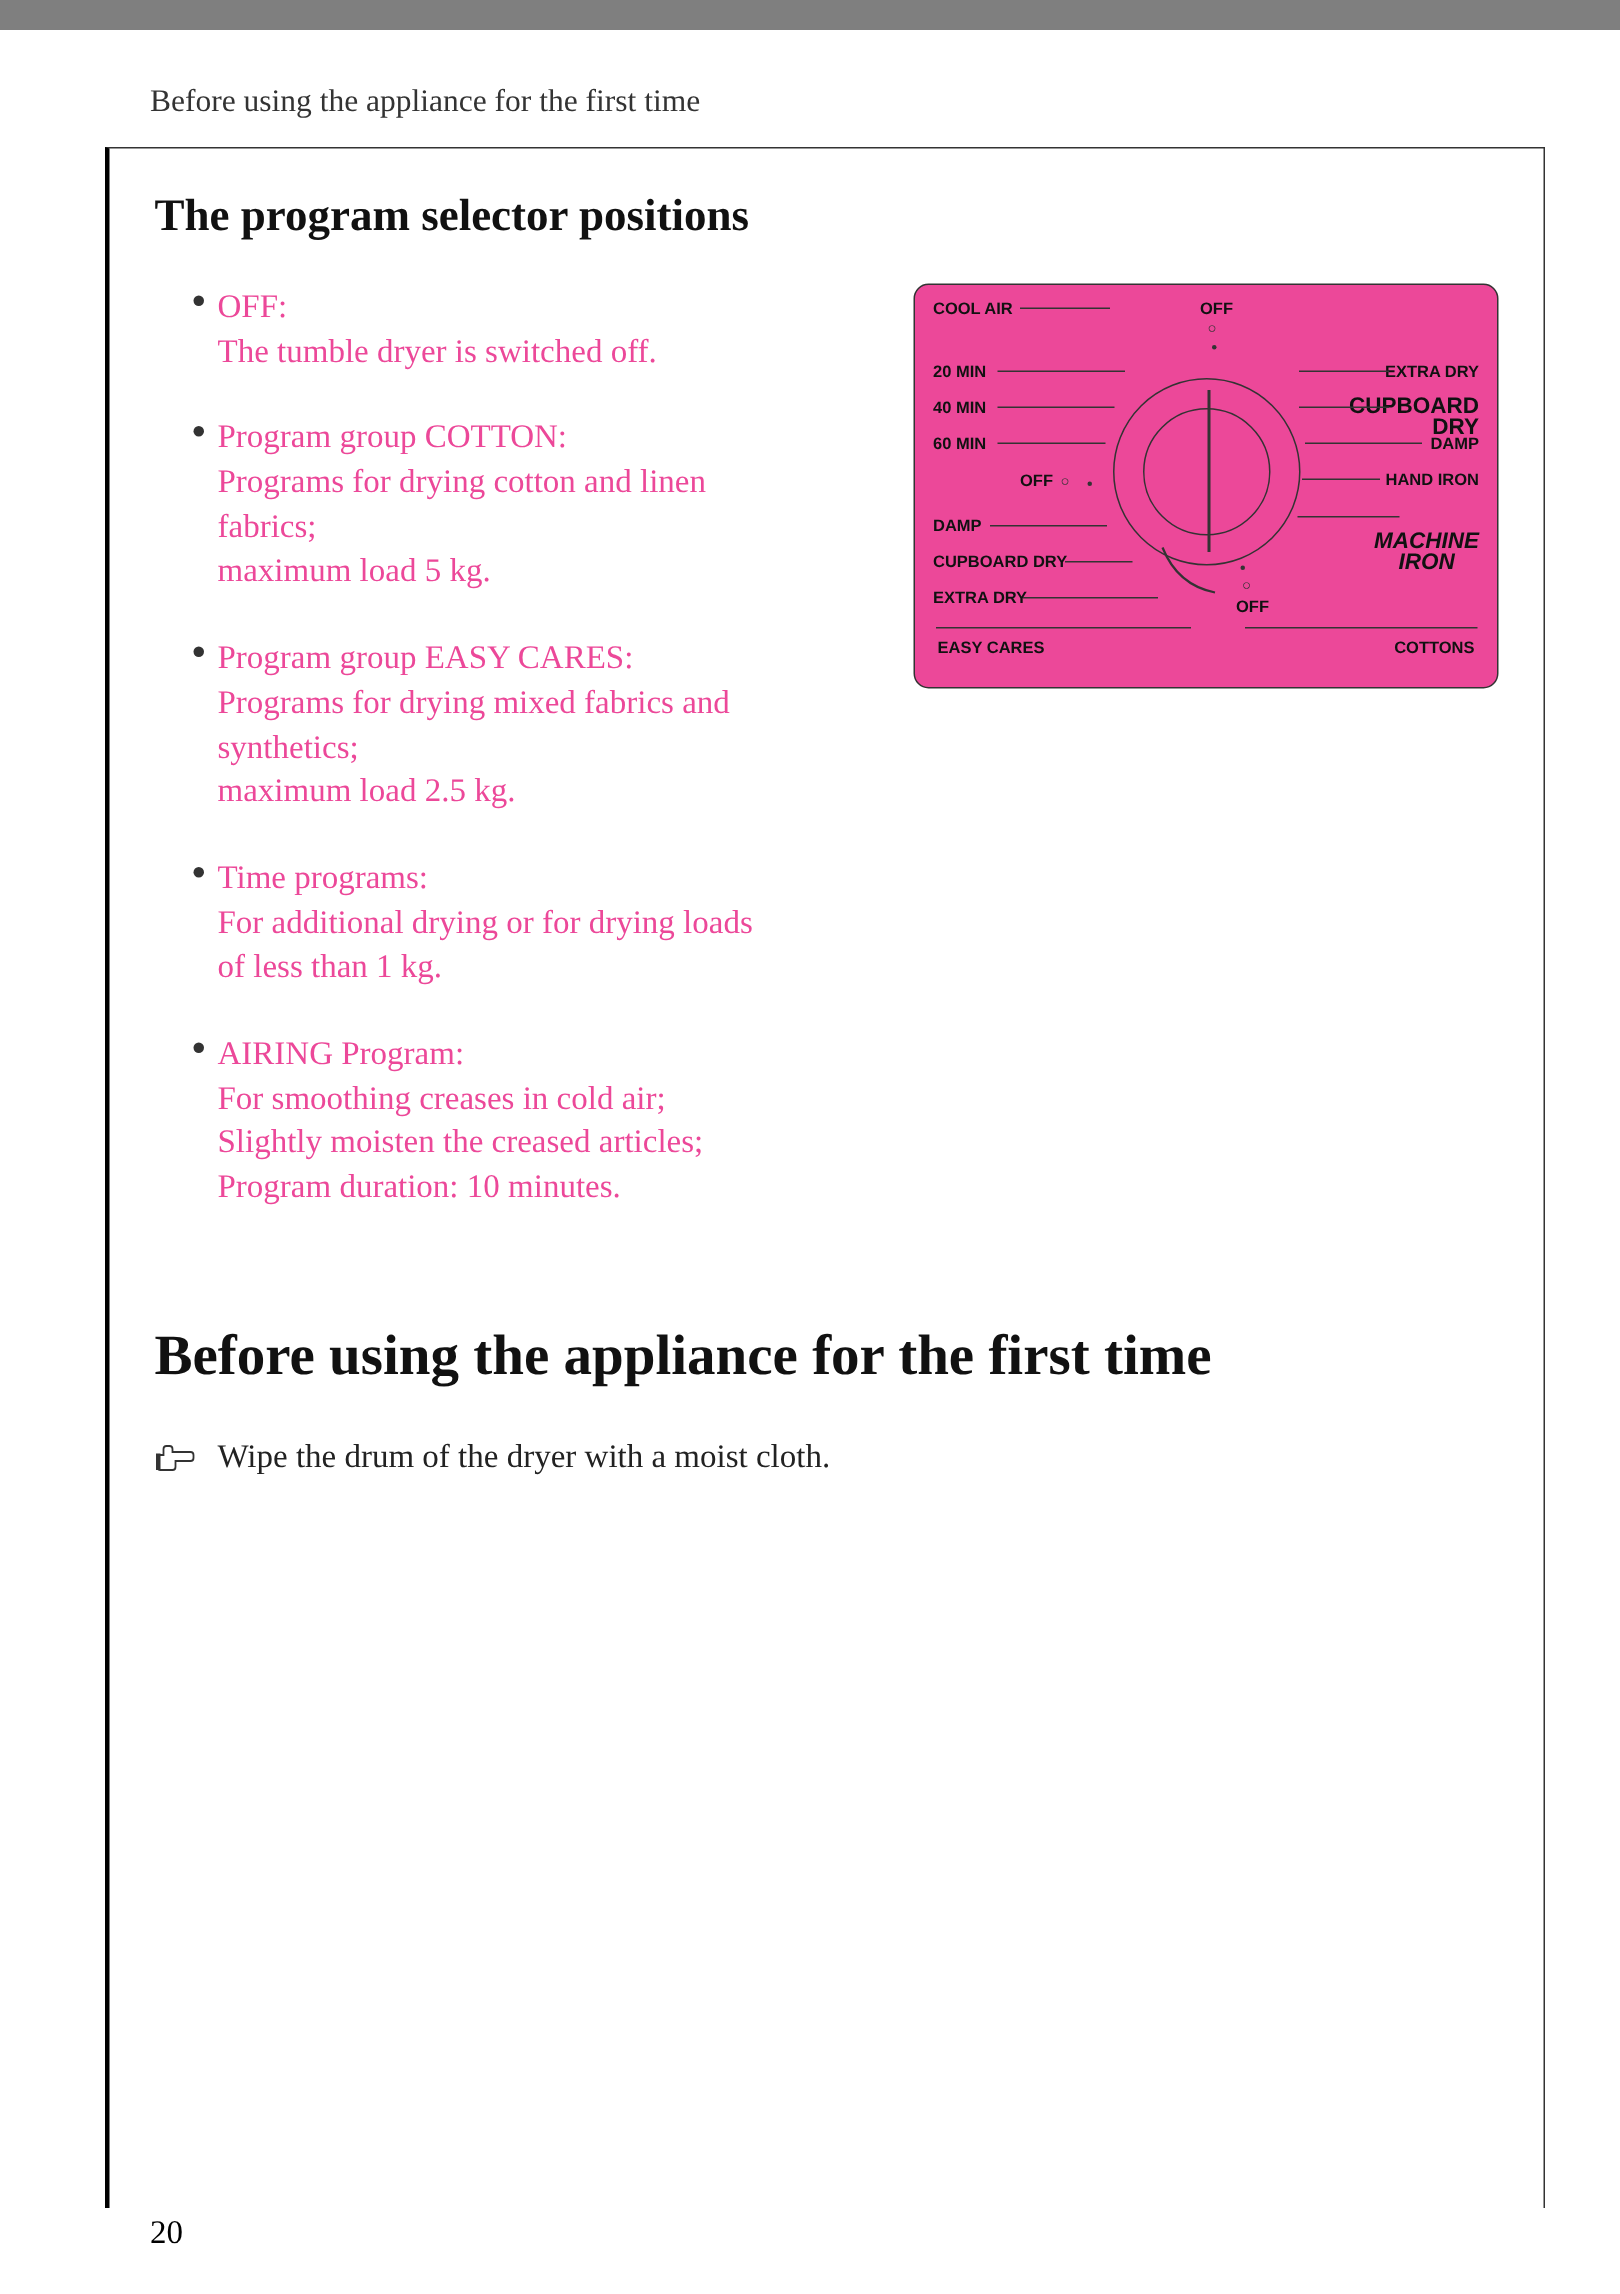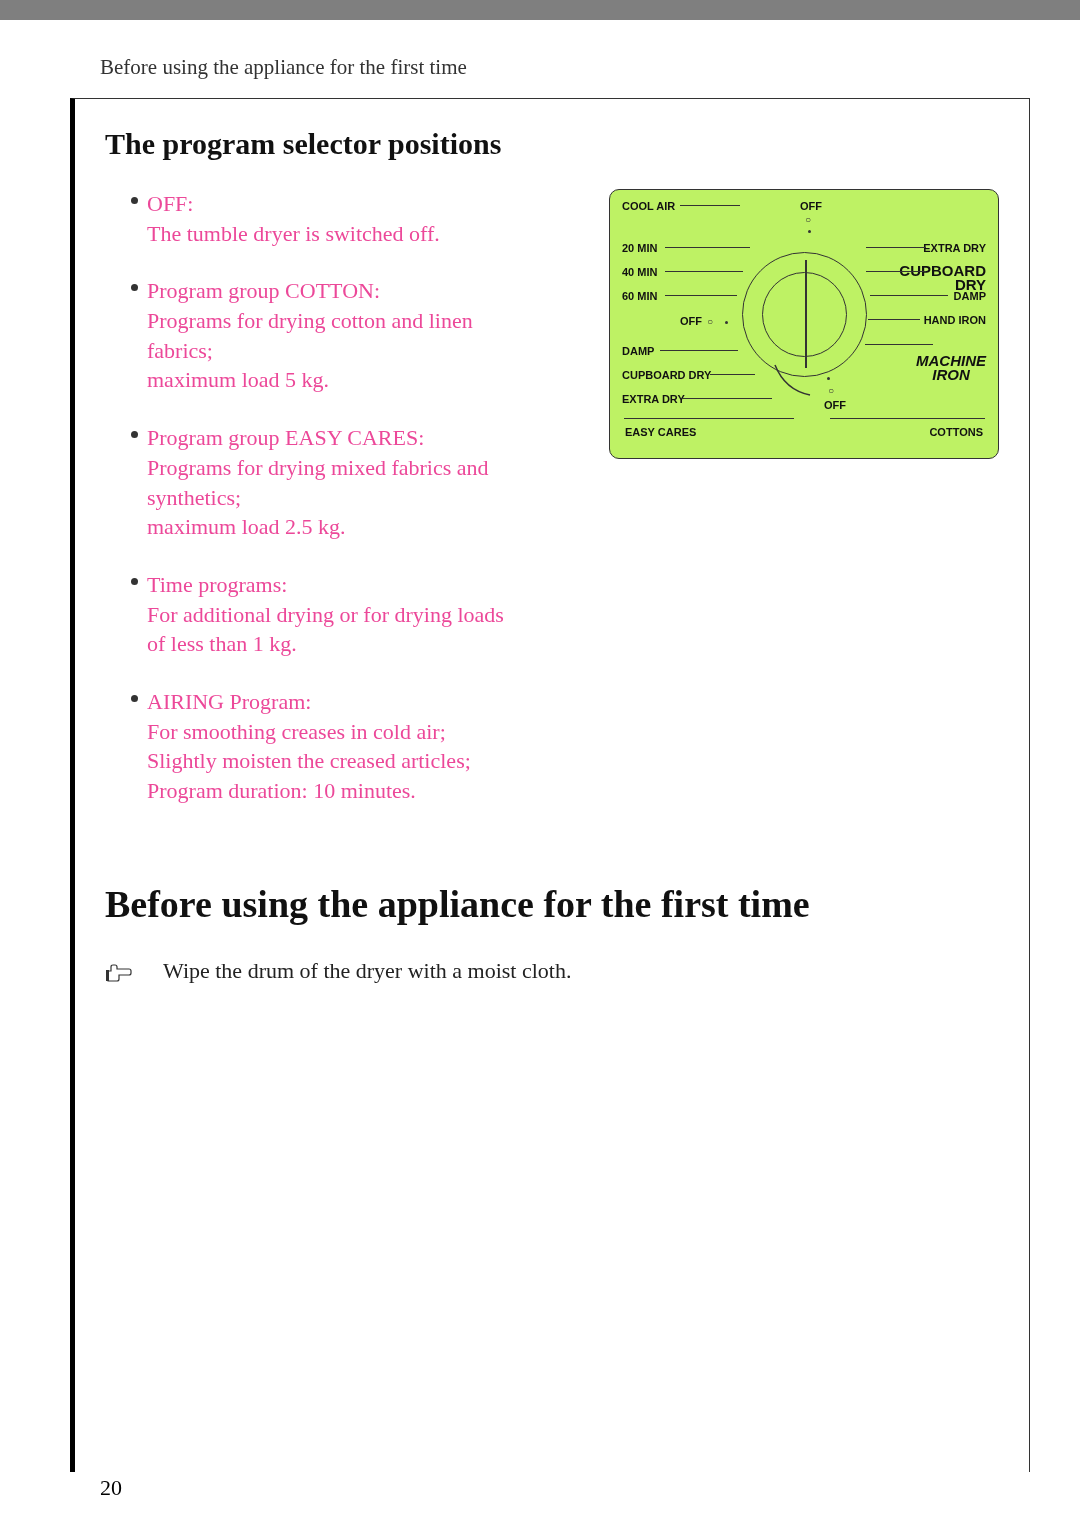--- a/index.html
+++ b/index.html
@@ -22,21 +22,21 @@
       padding: 35px 50px 50px 70px;
     }
     .header-text {
       font-size: 21px;
       color: #333;
       margin-bottom: 18px;
       margin-left: 30px;
     }
     .content-frame {
       border-top: 1px solid #333;
-      border-left: 5px solid #000000;
+      border-left: 3px solid #000000;
       border-right: 1px solid #333;
       height: calc(100% - 70px);
       padding: 28px 30px 30px 30px;
       position: relative;
     }
     .subsection-title {
       font-size: 30px;
       font-weight: bold;
       color: #111;
       margin-bottom: 28px;
@@ -71,21 +71,21 @@
       flex: 1;
       display: flex;
       justify-content: flex-end;
     }
     .dial-diagram {
       width: 390px;
       height: 270px;
       position: relative;
       border: 1.5px solid #333;
       border-radius: 10px;
-      background: #bef264;
+      background: #ec4899;
       font-family: Arial, sans-serif;
       padding-left: 12px;
     }
     .dial-label {
       position: absolute;
       font-size: 11px;
       font-weight: bold;
       color: #111;
       white-space: nowrap;
     }
@@ -129,22 +129,22 @@
     }
     .section-title {
       font-size: 38px;
       font-weight: bold;
       color: #111;
       margin-top: 48px;
       margin-bottom: 32px;
     }
     .instruction-row {
       display: flex;
-      align-items: center;
-      gap: 30px;
+      align-items: flex-start;
+      gap: 14px;
     }
     .hand-icon {
       width: 28px;
       height: 20px;
       flex-shrink: 0;
       margin-top: 4px;
     }
     .instruction-text {
       font-size: 22px;
       color: #222;

